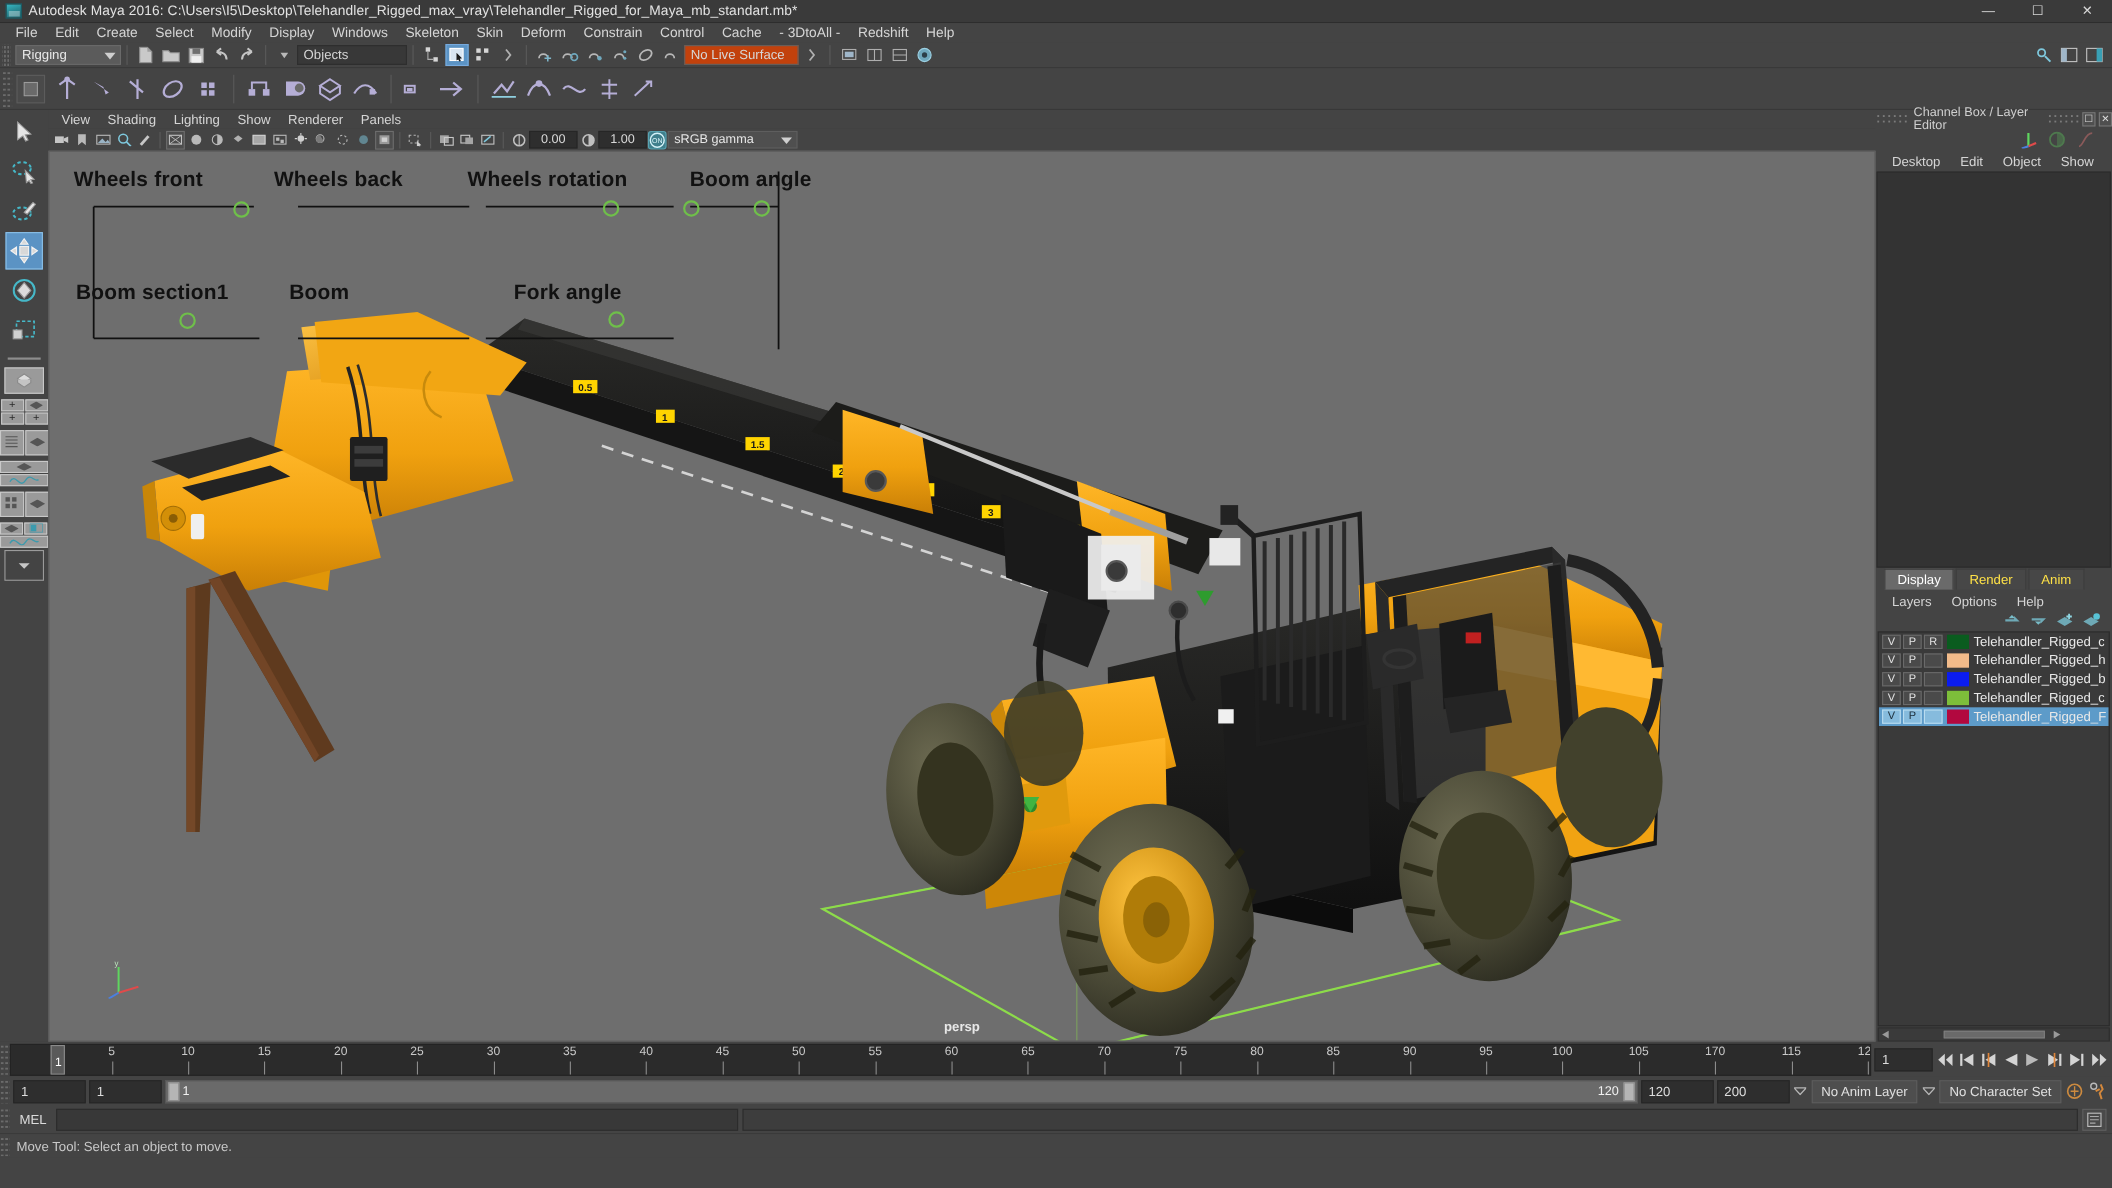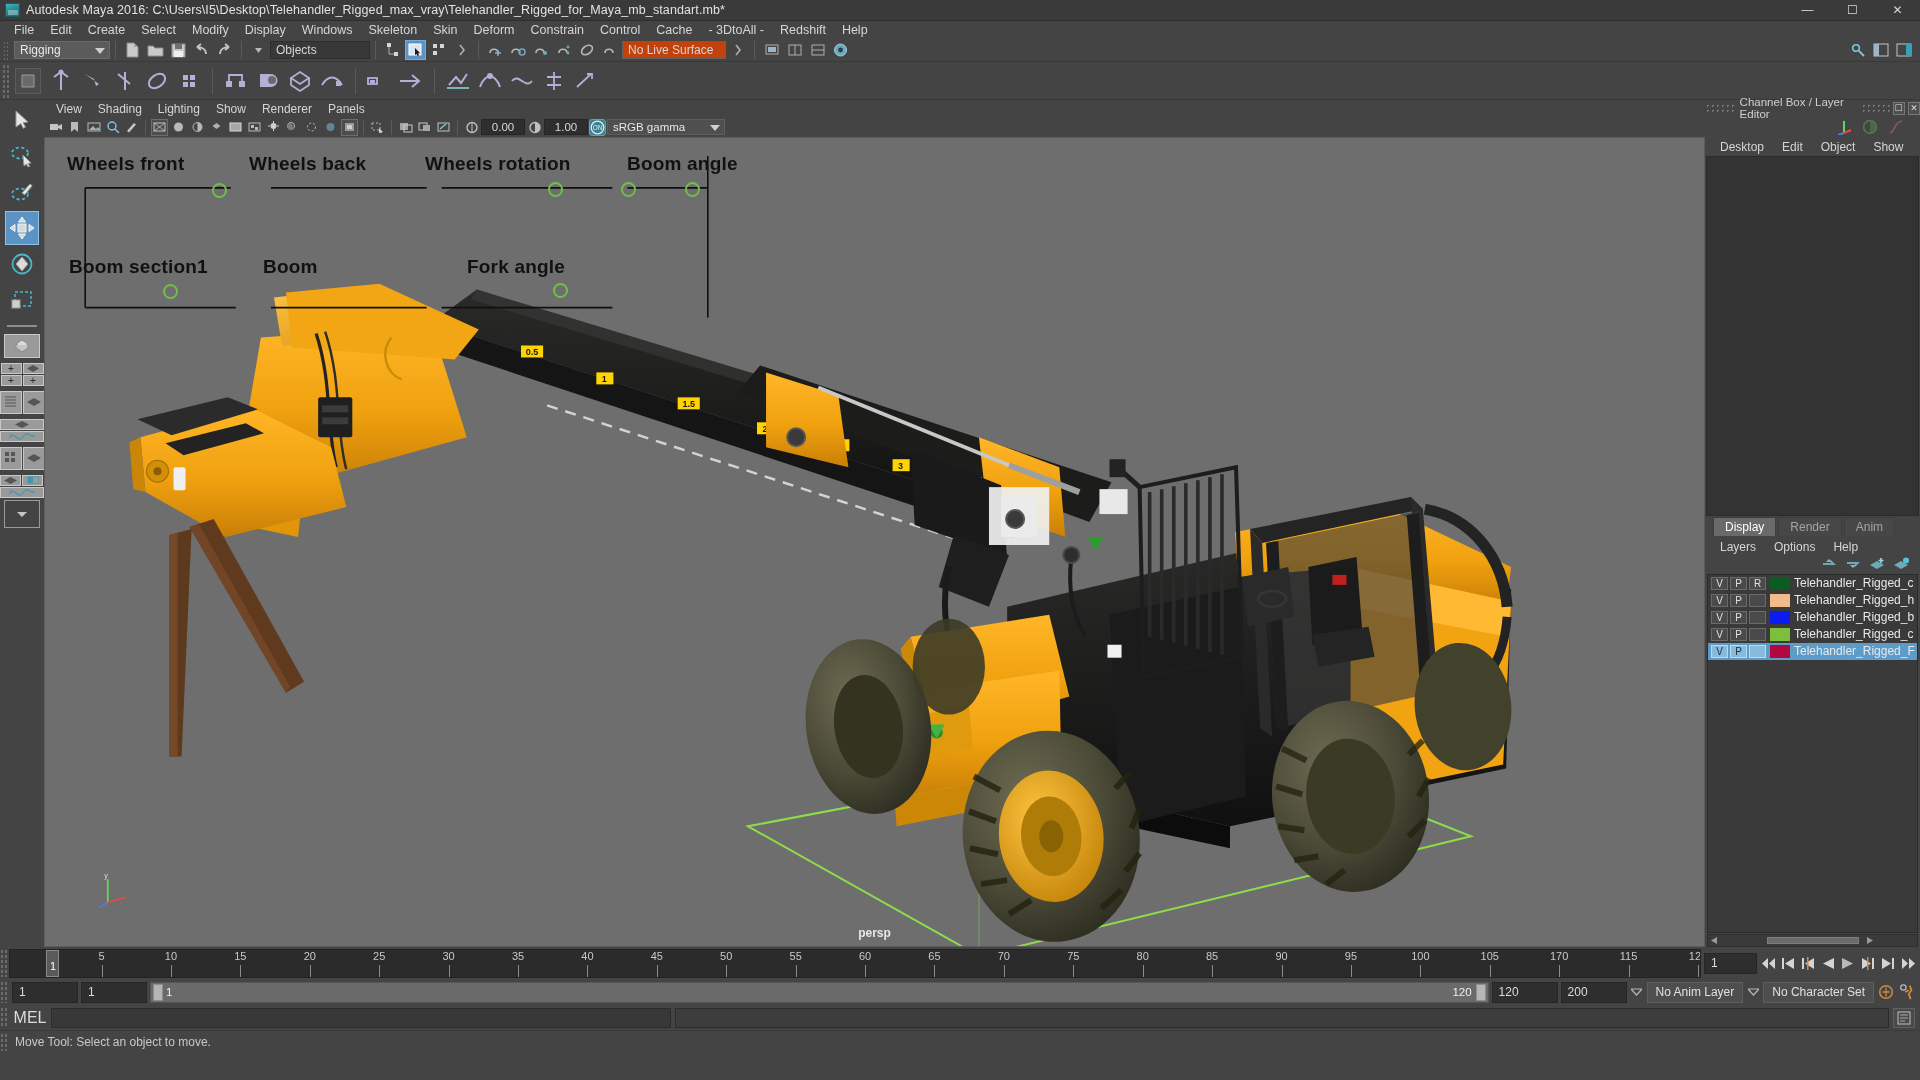--- a/index.html
+++ b/index.html
@@ -85,21 +85,21 @@
   
   .rpanel { width:215px; background:#444444; display:flex; flex-direction:column; flex:0 0 215px; }
   .rp-title { height:16px; display:flex; align-items:center; justify-content:center; position:relative; font-size:11.5px; color:#cfcfcf; flex:0 0 16px;}
   .rp-dots { width:34px; height:10px; background-image:radial-gradient(#7a7a7a 1px, transparent 1px); background-size:5px 5px; }
   .rp-wbtn { width:14px; height:13px; border:1px solid #777; background:#4f4f4f; margin-left:3px; display:flex; align-items:center; justify-content:center; font-size:9px; color:#ddd;}
   .rp-icons { height:22px; display:flex; align-items:center; justify-content:flex-end; padding-right:16px; gap:10px; flex:0 0 22px;}
   .rp-menubar { height:18px; display:flex; align-items:center; padding-left:6px; flex:0 0 18px;}
   .rp-menu { padding:0 9px; font-size:12px; color:#d5d5d5;}
   .chanbox { flex:1; background:#333333; border:1px solid #2b2b2b; margin:0 1px; min-height:0;}
   .layerhdr { height:20px; display:flex; align-items:flex-end; padding-left:8px; flex:0 0 20px; }
-  .ltab { padding:2px 11px 2px; font-size:12px; color:#a3a3a3; background:#474747; margin-right:2px; border:1px solid #3d3d3d; border-bottom:none;}
+  .ltab { padding:2px 11px 2px; font-size:12px; color:#fde047; background:#474747; margin-right:2px; border:1px solid #3d3d3d; border-bottom:none;}
   .ltab.sel { background:#6a6a6a; color:#ffffff; }
   .lmenubar { height:18px; display:flex; align-items:flex-end; padding-left:6px; flex:0 0 18px;}
   .lmenu { padding:0 9px; font-size:12px; color:#d5d5d5;}
   .ltoolrow { height:20px; display:flex; align-items:center; justify-content:flex-end; padding-right:10px; gap:7px; flex:0 0 20px;}
   .layerlist { flex:1; background:#3a3a3a; border:1px solid #2b2b2b; margin:0 2px; overflow:hidden; min-height:0;}
   .lrow { height:17px; display:flex; align-items:center; padding-left:3px; }
   .lrow.sel { background:#5d9bc9; }
   .lbtn { width:17px; height:13px; border:1px solid #6a6a6a; background:#4a4a4a; font-size:10px; color:#e2e2e2; display:flex; align-items:center; justify-content:center; margin-right:2px; flex:0 0 17px;}
   .lrow.sel .lbtn { background:#86bbdd; border-color:#b9dcf0; color:#1d2e3a;}
   .lswatch { width:20px; height:13px; margin:0 4px 0 2px; flex:0 0 20px;}
@@ -125,21 +125,21 @@
   .rs-field { width:66px; height:21px; background:#2e2e2e; border:1px solid #262626; color:#dcdcdc; font-size:12px; display:flex; align-items:center; padding-left:6px; flex:0 0 66px;}
   .rs-bar { flex:1; height:21px; background:#6a6a6a; border:1px solid #565656; position:relative; display:flex; align-items:center; min-width:0;}
   .rs-handle { width:10px; height:17px; background:#b5b5b5; border:1px solid #8e8e8e; position:absolute;}
   .rs-lbl { position:absolute; font-size:11.5px; color:#f0f0f0;}
   .rs-dd { width:14px; height:21px; display:flex; align-items:center; justify-content:center; flex:0 0 14px;}
   .rs-sel { height:21px; background:#4e4e4e; border:1px solid #5d5d5d; color:#e0e0e0; font-size:12px; display:flex; align-items:center; padding:0 8px;}
 
   
   .cmdrow { height:25px; background:#444444; display:flex; align-items:center; flex:0 0 25px; gap:4px;}
   .cmd-grip { width:9px; height:21px; background-image:radial-gradient(#6b6b6b 1px, transparent 1px); background-size:4px 5px; flex:0 0 9px;}
-  .cmd-lbl { font-size:16px; color:#dcdcdc; width:34px; text-align:center; flex:0 0 34px;}
+  .cmd-lbl { font-size:12px; color:#dcdcdc; width:34px; text-align:center; flex:0 0 34px;}
   .cmd-in { width:620px; height:20px; background:#383838; border:1px solid #2c2c2c; flex:0 0 620px;}
   .cmd-out { flex:1; height:20px; background:#3d3d3d; border:1px solid #2c2c2c; min-width:0;}
   .cmd-btn { width:22px; height:20px; border:1px solid #5f5f5f; background:#4a4a4a; display:flex; align-items:center; justify-content:center; margin-right:5px; flex:0 0 22px;}
 
   
   .statusbar { height:22px; background:#444444; display:flex; align-items:center; flex:0 0 22px; border-top:1px solid #3a3a3a;}
   .sb-grip { width:9px; height:18px; background-image:radial-gradient(#6b6b6b 1px, transparent 1px); background-size:4px 5px; flex:0 0 9px;}
   .sb-txt { font-size:12px; color:#c8c8c8; padding-left:6px;}
 </style>
 </head>

